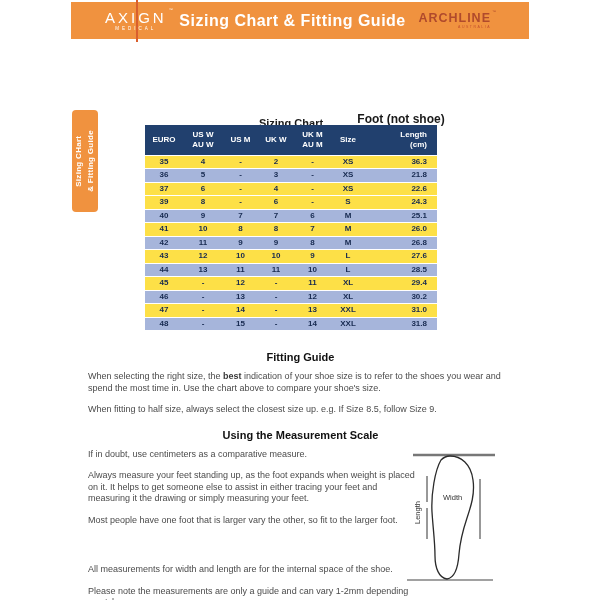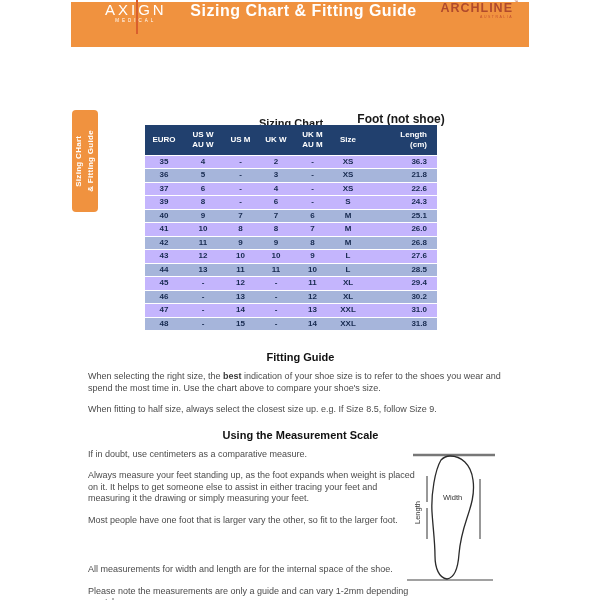--- a/index.html
+++ b/index.html
@@ -4,30 +4,30 @@
 <style>
   * { margin:0; padding:0; box-sizing:border-box; }
   html,body { background:#ffffff; }
   .page {
     position:relative; width:600px; height:600px; background:#ffffff;
     font-family:"Liberation Sans", sans-serif; overflow:hidden;
   }
 
   
   .topbar {
-    position:absolute; left:71px; top:2px; width:458px; height:45px;
-    background:#f0923f; display:flex; gap:11px;
+    position:absolute; left:71px; top:2px; width:458px; height:37px;
+    background:#f0923f; display:flex; align-items:center;gap:11px;
   }
   .axign-logo { position:relative; margin-left:34px; text-align:center; line-height:1; }
   .axign-name { color:#ffffff; font-size:15px; letter-spacing:3px; font-weight:500; position:relative; z-index:2; }
   .axign-sub  { color:#ffffff; font-size:4.5px; letter-spacing:3px; margin-top:2px; position:relative; z-index:2; }
   .axign-line { position:absolute; left:50%; top:-10px; width:2px; height:42px; background:#d95f2d; z-index:1; }
   .axign-tm   { position:absolute; right:-6px; top:-2px; color:#ffffff; font-size:4px; }
   .topbar-title { flex:1; text-align:center; color:#ffffff; font-weight:bold; font-size:16px; letter-spacing:0.5px; }
-  .archline-logo { position:relative; margin-right:16px; text-align:right; line-height:1; }
+  .archline-logo { position:relative; margin-right:38px; text-align:right; line-height:1; }
   .archline-name { color:#b04a2c; font-size:12.5px; font-weight:bold; letter-spacing:1px; }
   .archline-tm   { position:absolute; right:-5px; top:-2px; color:#b04a2c; font-size:4px; }
   .archline-sub  { color:#c4502e; font-size:3.5px; letter-spacing:1.5px; margin-top:1px; }
 
   
   .side-tab {
     position:absolute; left:72px; top:110px; width:26px; height:102px;
     background:#f0923f; border-radius:4px;
     display:flex; align-items:center; justify-content:center;
   }
@@ -52,21 +52,21 @@
   }
   .sizing-table th {
     background:#21406e; color:#ffffff; font-size:8px; font-weight:bold;
     height:30px; text-align:center; vertical-align:middle;
     white-space:pre-line; line-height:10px; border-bottom:1px solid #ffffff;
   }
   .sizing-table td {
     font-size:8px; font-weight:bold; color:#16294f; text-align:center;
     height:12.5px; line-height:12.5px; border-bottom:1px solid #ffffff;
   }
-  .sizing-table tr.row-teal td { background:#c4b5fd; }
+  .sizing-table tr.row-teal td { background:#fde047; }
   .sizing-table tr.row-peri td { background:#a6b5db; }
   .sizing-table th.col-length, .sizing-table td.col-length { text-align:right; padding-right:10px; }
 
   
   .text-section { position:absolute; left:88px; top:351px; width:425px; color:#4b4b4b; }
   .sec-heading { text-align:center; font-size:11px; font-weight:bold; color:#111111; }
   .text-section p { font-size:9px; line-height:11.5px; }
   .p-first { margin-top:8px; }
   .p-gap   { margin-top:10px; }
   .narrow  { width:332px; }

